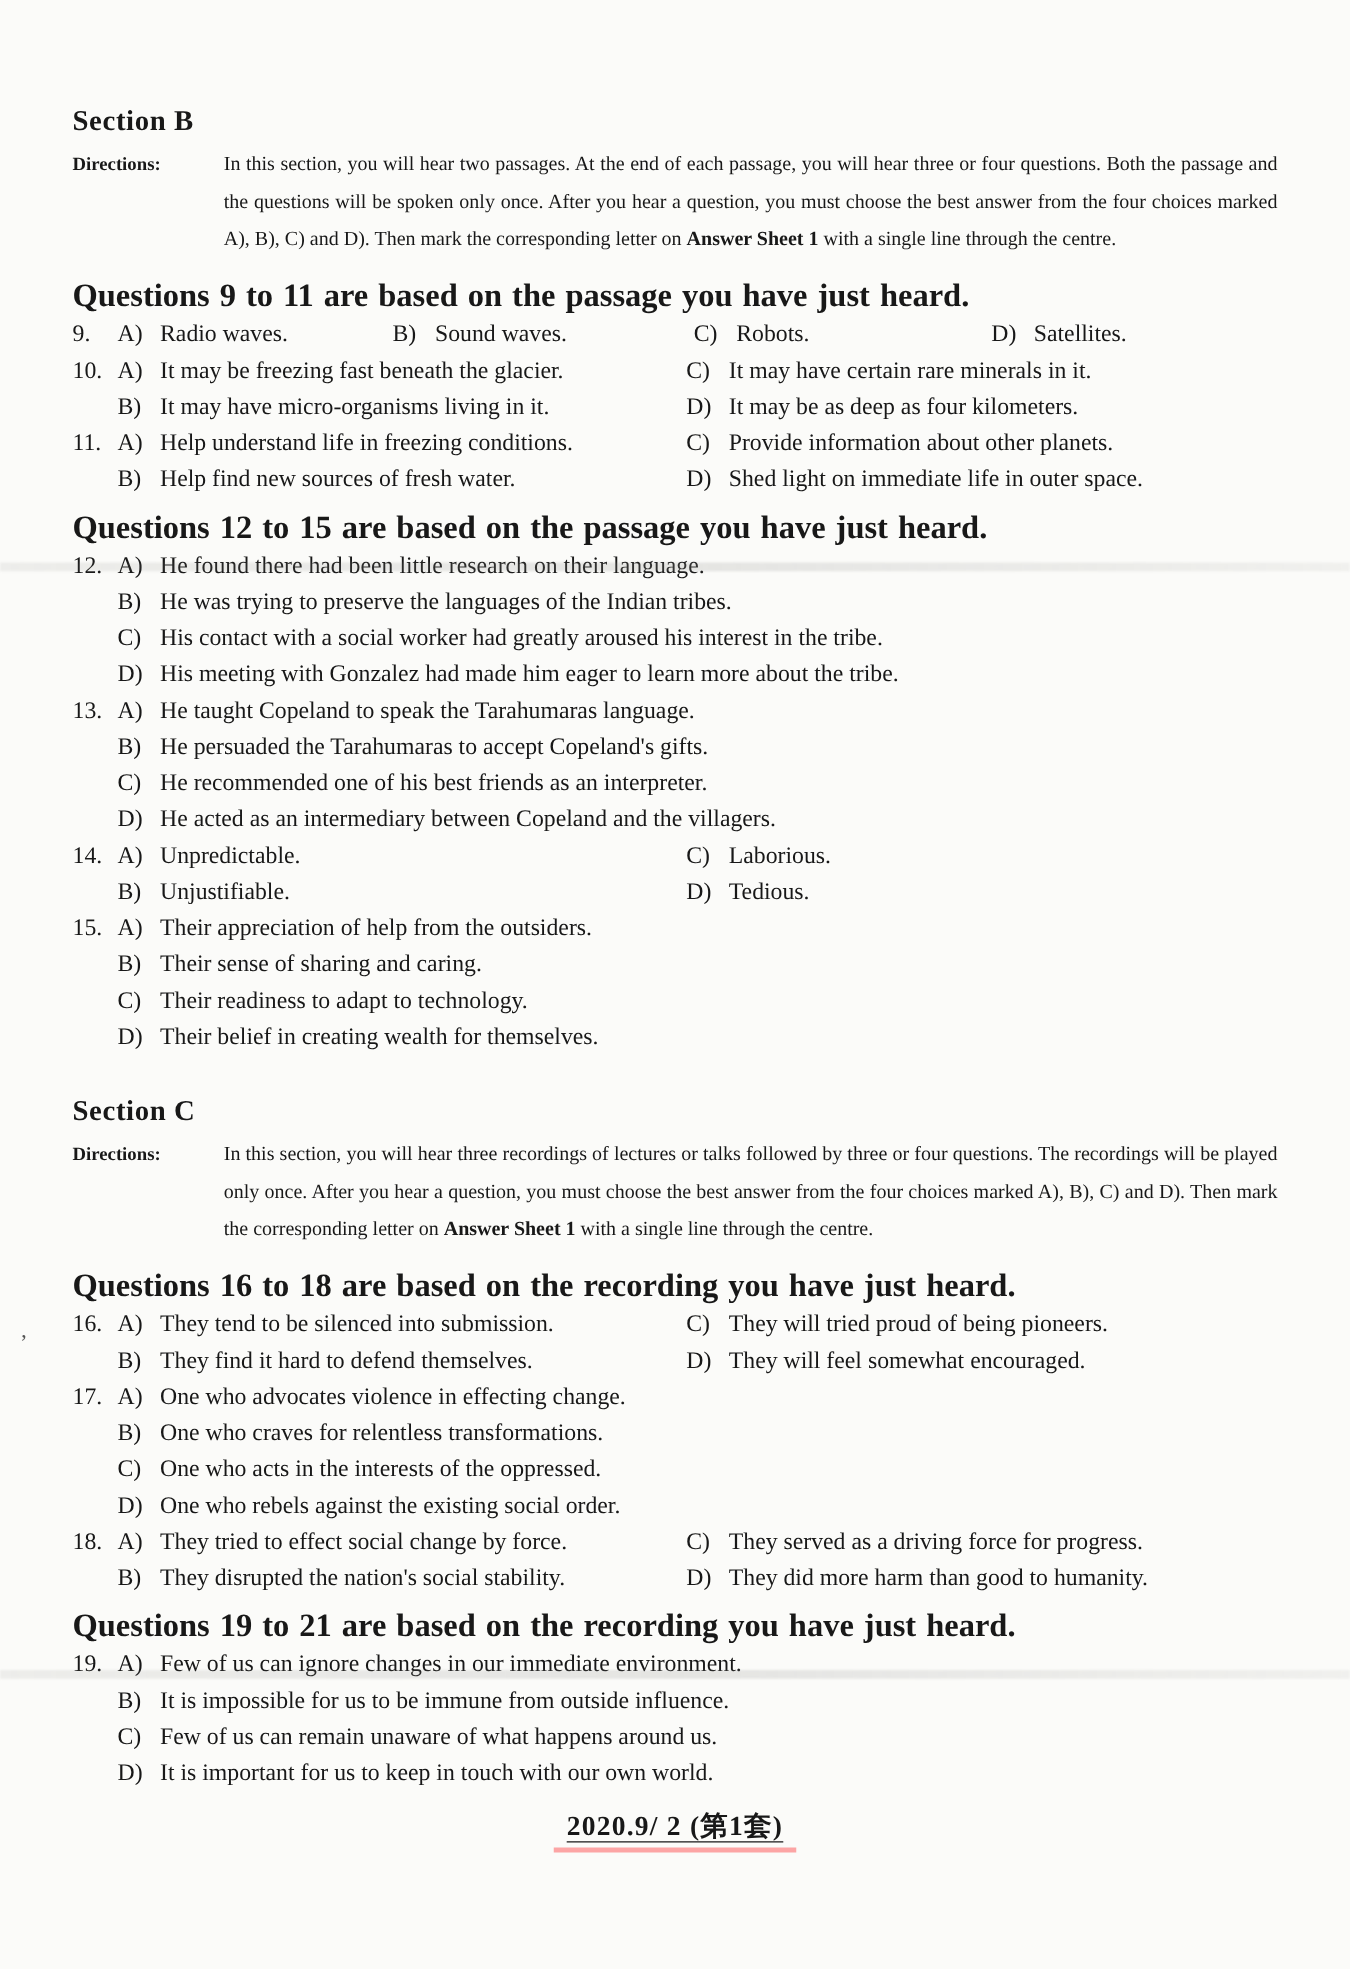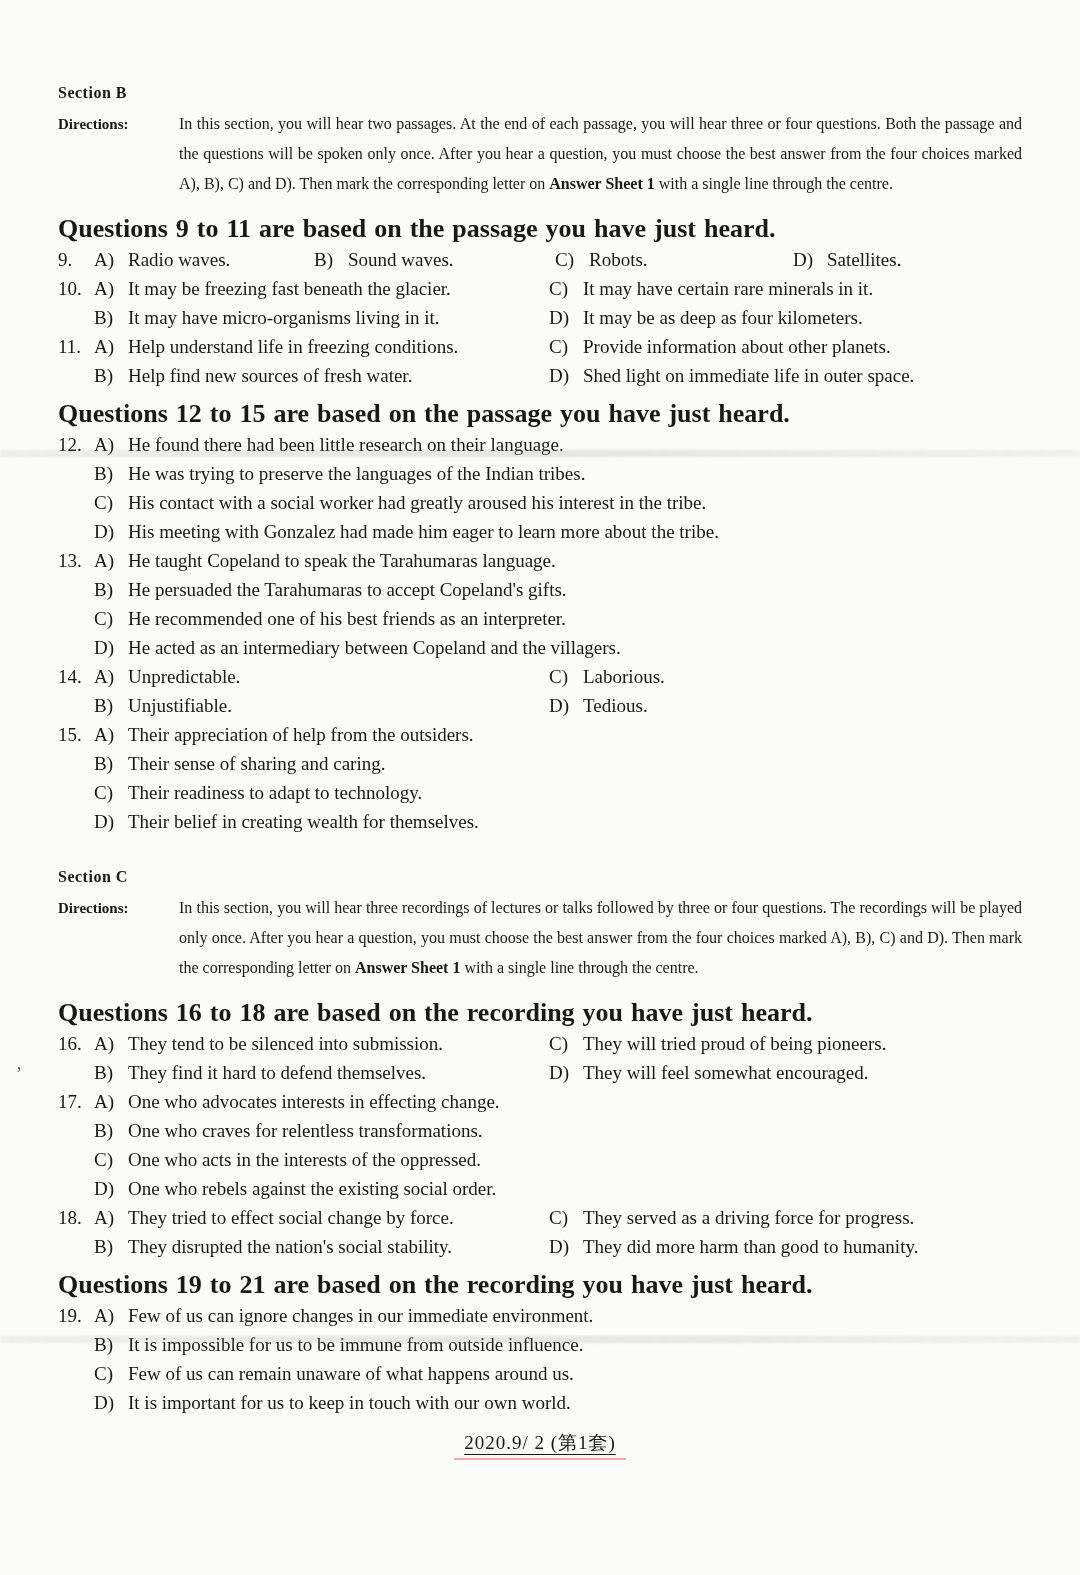--- a/index.html
+++ b/index.html
@@ -19,21 +19,21 @@
     position: absolute; left: 0; width: 1080px; height: 7px;
     background: linear-gradient(90deg, rgba(120,120,115,0.10), rgba(150,150,145,0.22), rgba(120,120,115,0.08));
     filter: blur(1px);
     pointer-events: none;
   }
   .artifact {
     position: absolute; left: 16px; top: 1064px;
     font-size: 18px; color: #555;
   }
   .section-title {
-    font-size: 16px; font-weight: bold;
+    font-size: 23px; font-weight: bold;
     letter-spacing: 0.5px;
     margin-bottom: 7px;
   }
   .section-c { margin-top: 32px; }
   .directions {
     display: flex;
     margin-bottom: 15px;
   }
   .directions-label {
     flex: 0 0 121px;
@@ -72,24 +72,24 @@
     line-height: 29px;
   }
   .opt-letter { flex: 0 0 34px; }
   .opt-text { flex: 1; }
   .footer-wrap {
     margin-top: 13px;
     text-align: center;
   }
   .footer-label {
     display: inline-block;
-    font-size: 19px;
-    font-weight: normal;
+    font-size: 22px;
+    font-weight: bold;
     letter-spacing: 1px;
-    border-bottom: 2px solid #fca5a5;
+    border-bottom: 4px solid #fca5a5;
     padding: 0 10px 2px 10px;
     text-decoration: underline;
     text-underline-offset: 5px;
     text-decoration-thickness: 1px;
   }
 </style>
 </head>
 <body>
 
 <div class="page">
@@ -289,21 +289,21 @@
                 <span class="opt-letter">D)</span>
                 <span class="opt-text">They will feel somewhat encouraged.</span>
               </div>
             </div>
           </div>
           <div class="question">
             <span class="qnum">17.</span>
             <div class="qbody layout-one-col">
               <div class="option">
                 <span class="opt-letter">A)</span>
-                <span class="opt-text">One who advocates interests in effecting change.</span>
+                <span class="opt-text">One who advocates violence in effecting change.</span>
               </div>
               <div class="option">
                 <span class="opt-letter">B)</span>
                 <span class="opt-text">One who craves for relentless transformations.</span>
               </div>
               <div class="option">
                 <span class="opt-letter">C)</span>
                 <span class="opt-text">One who acts in the interests of the oppressed.</span>
               </div>
               <div class="option">

